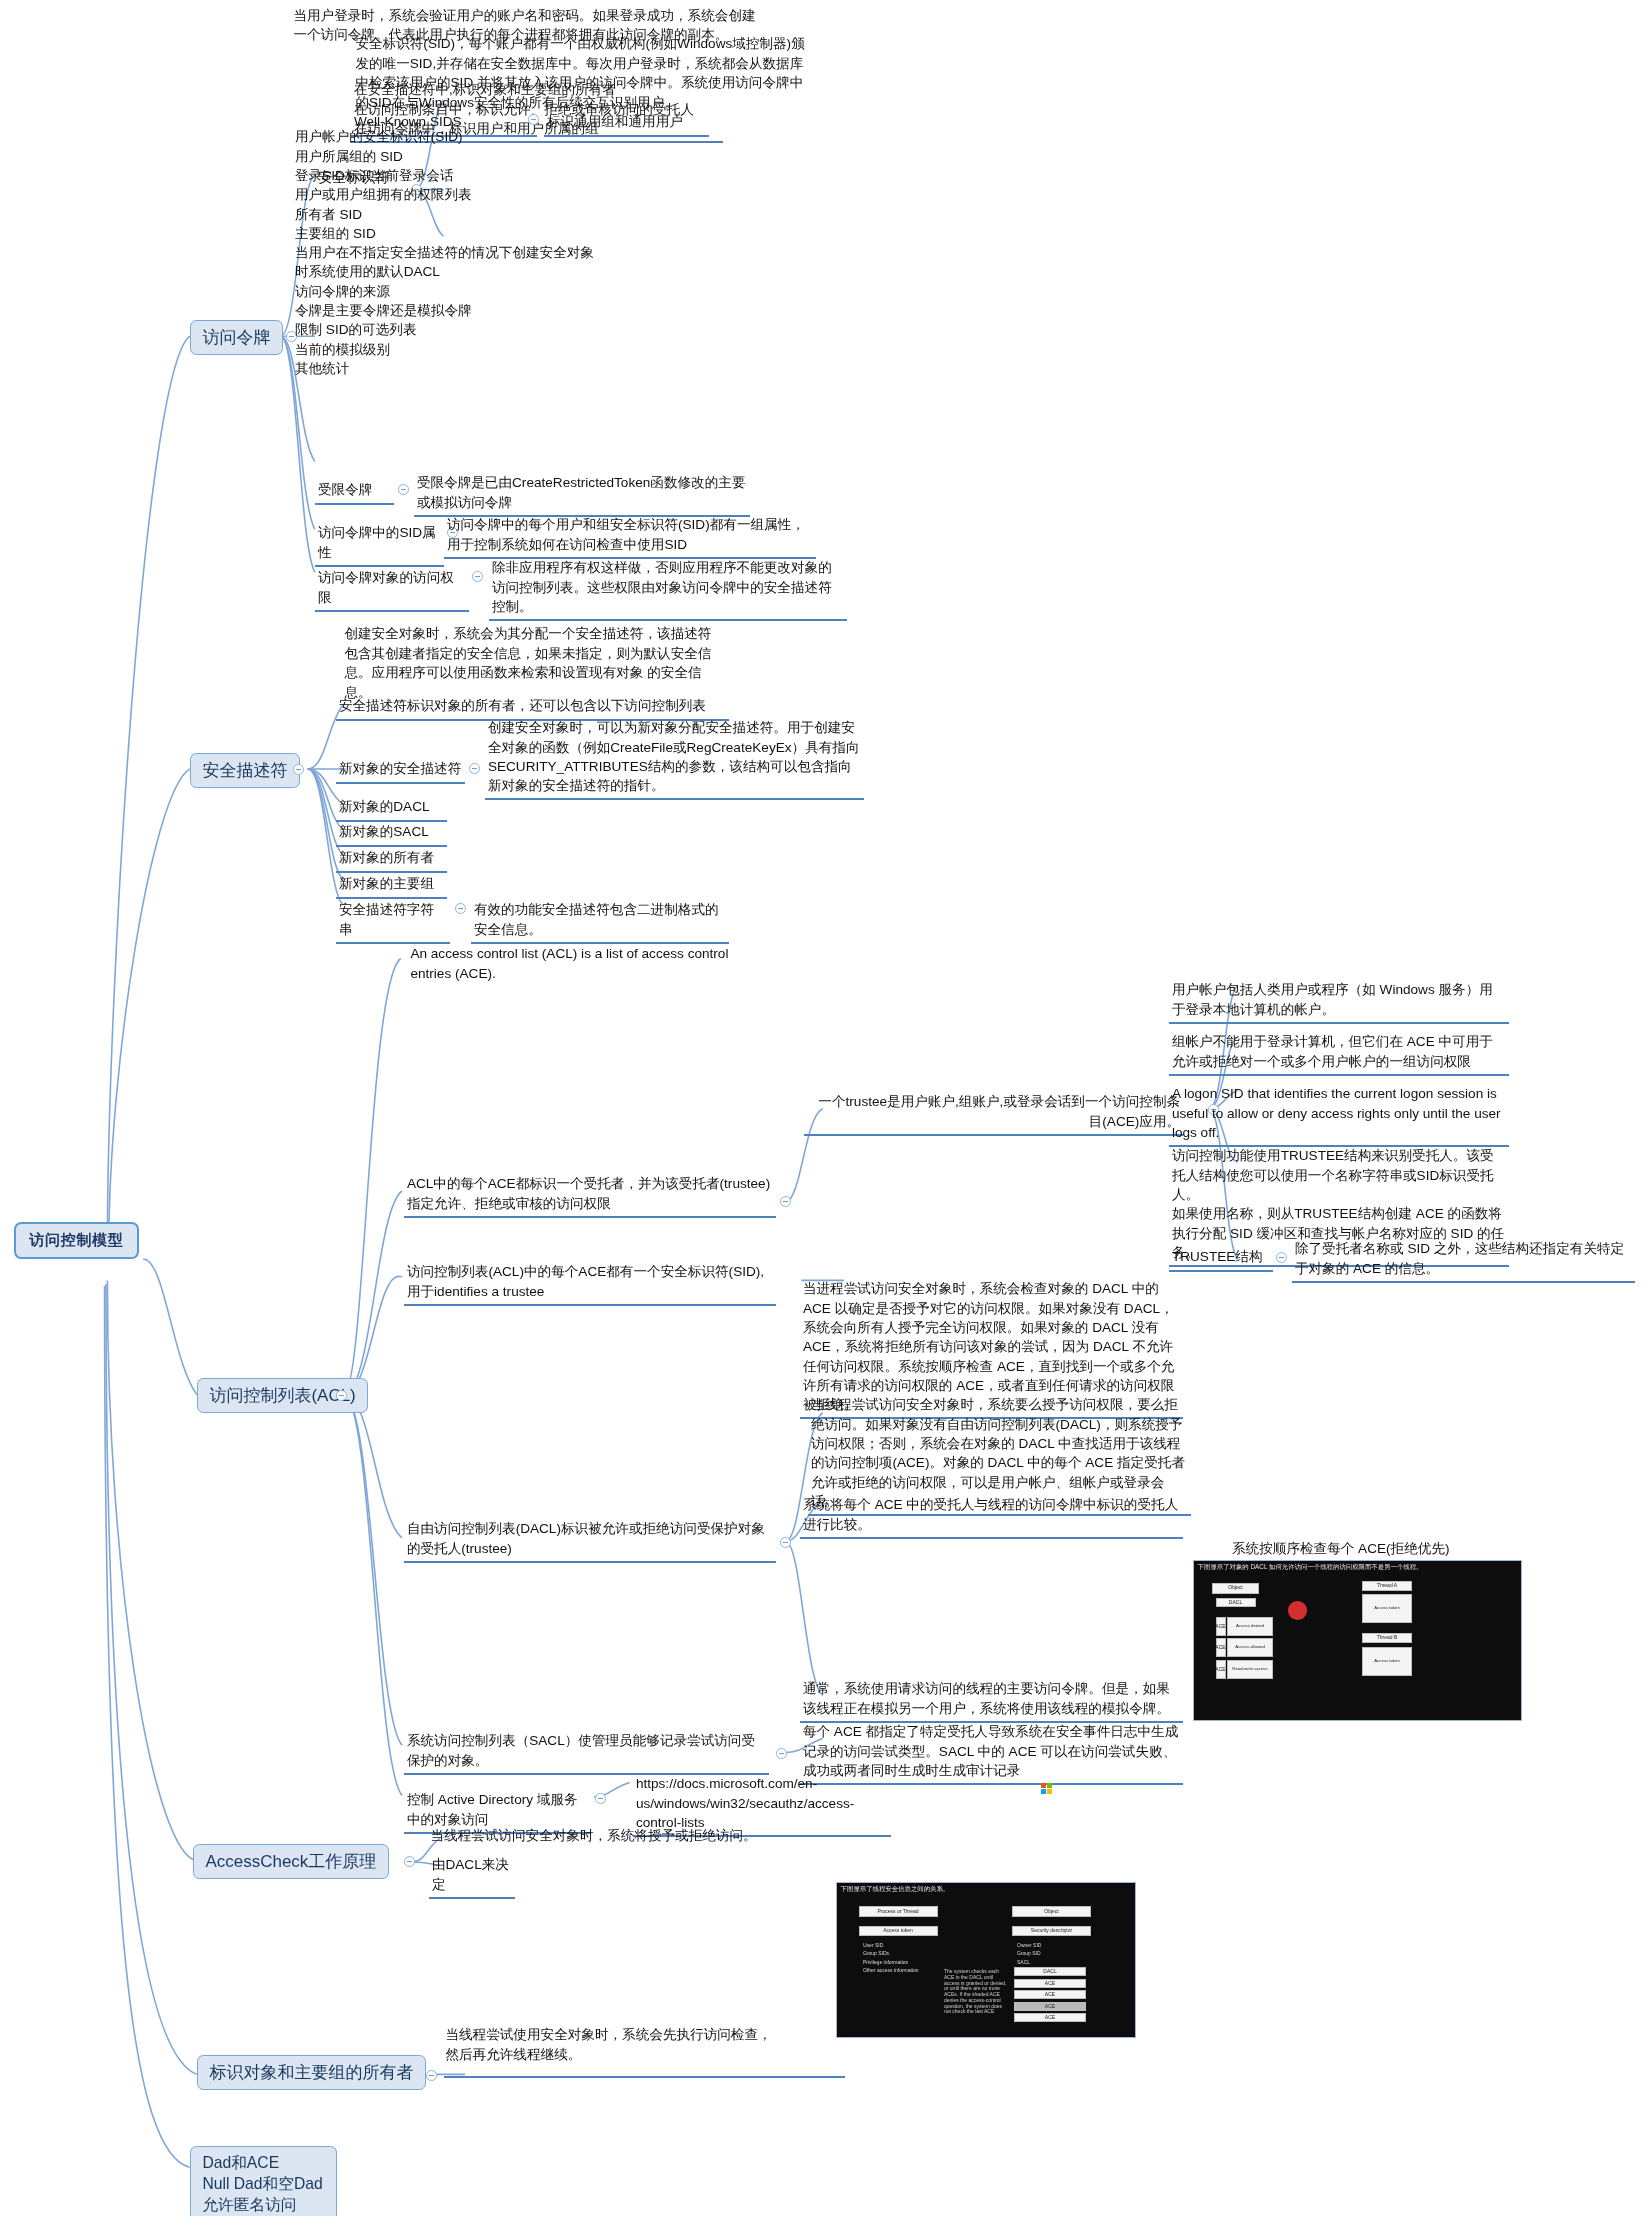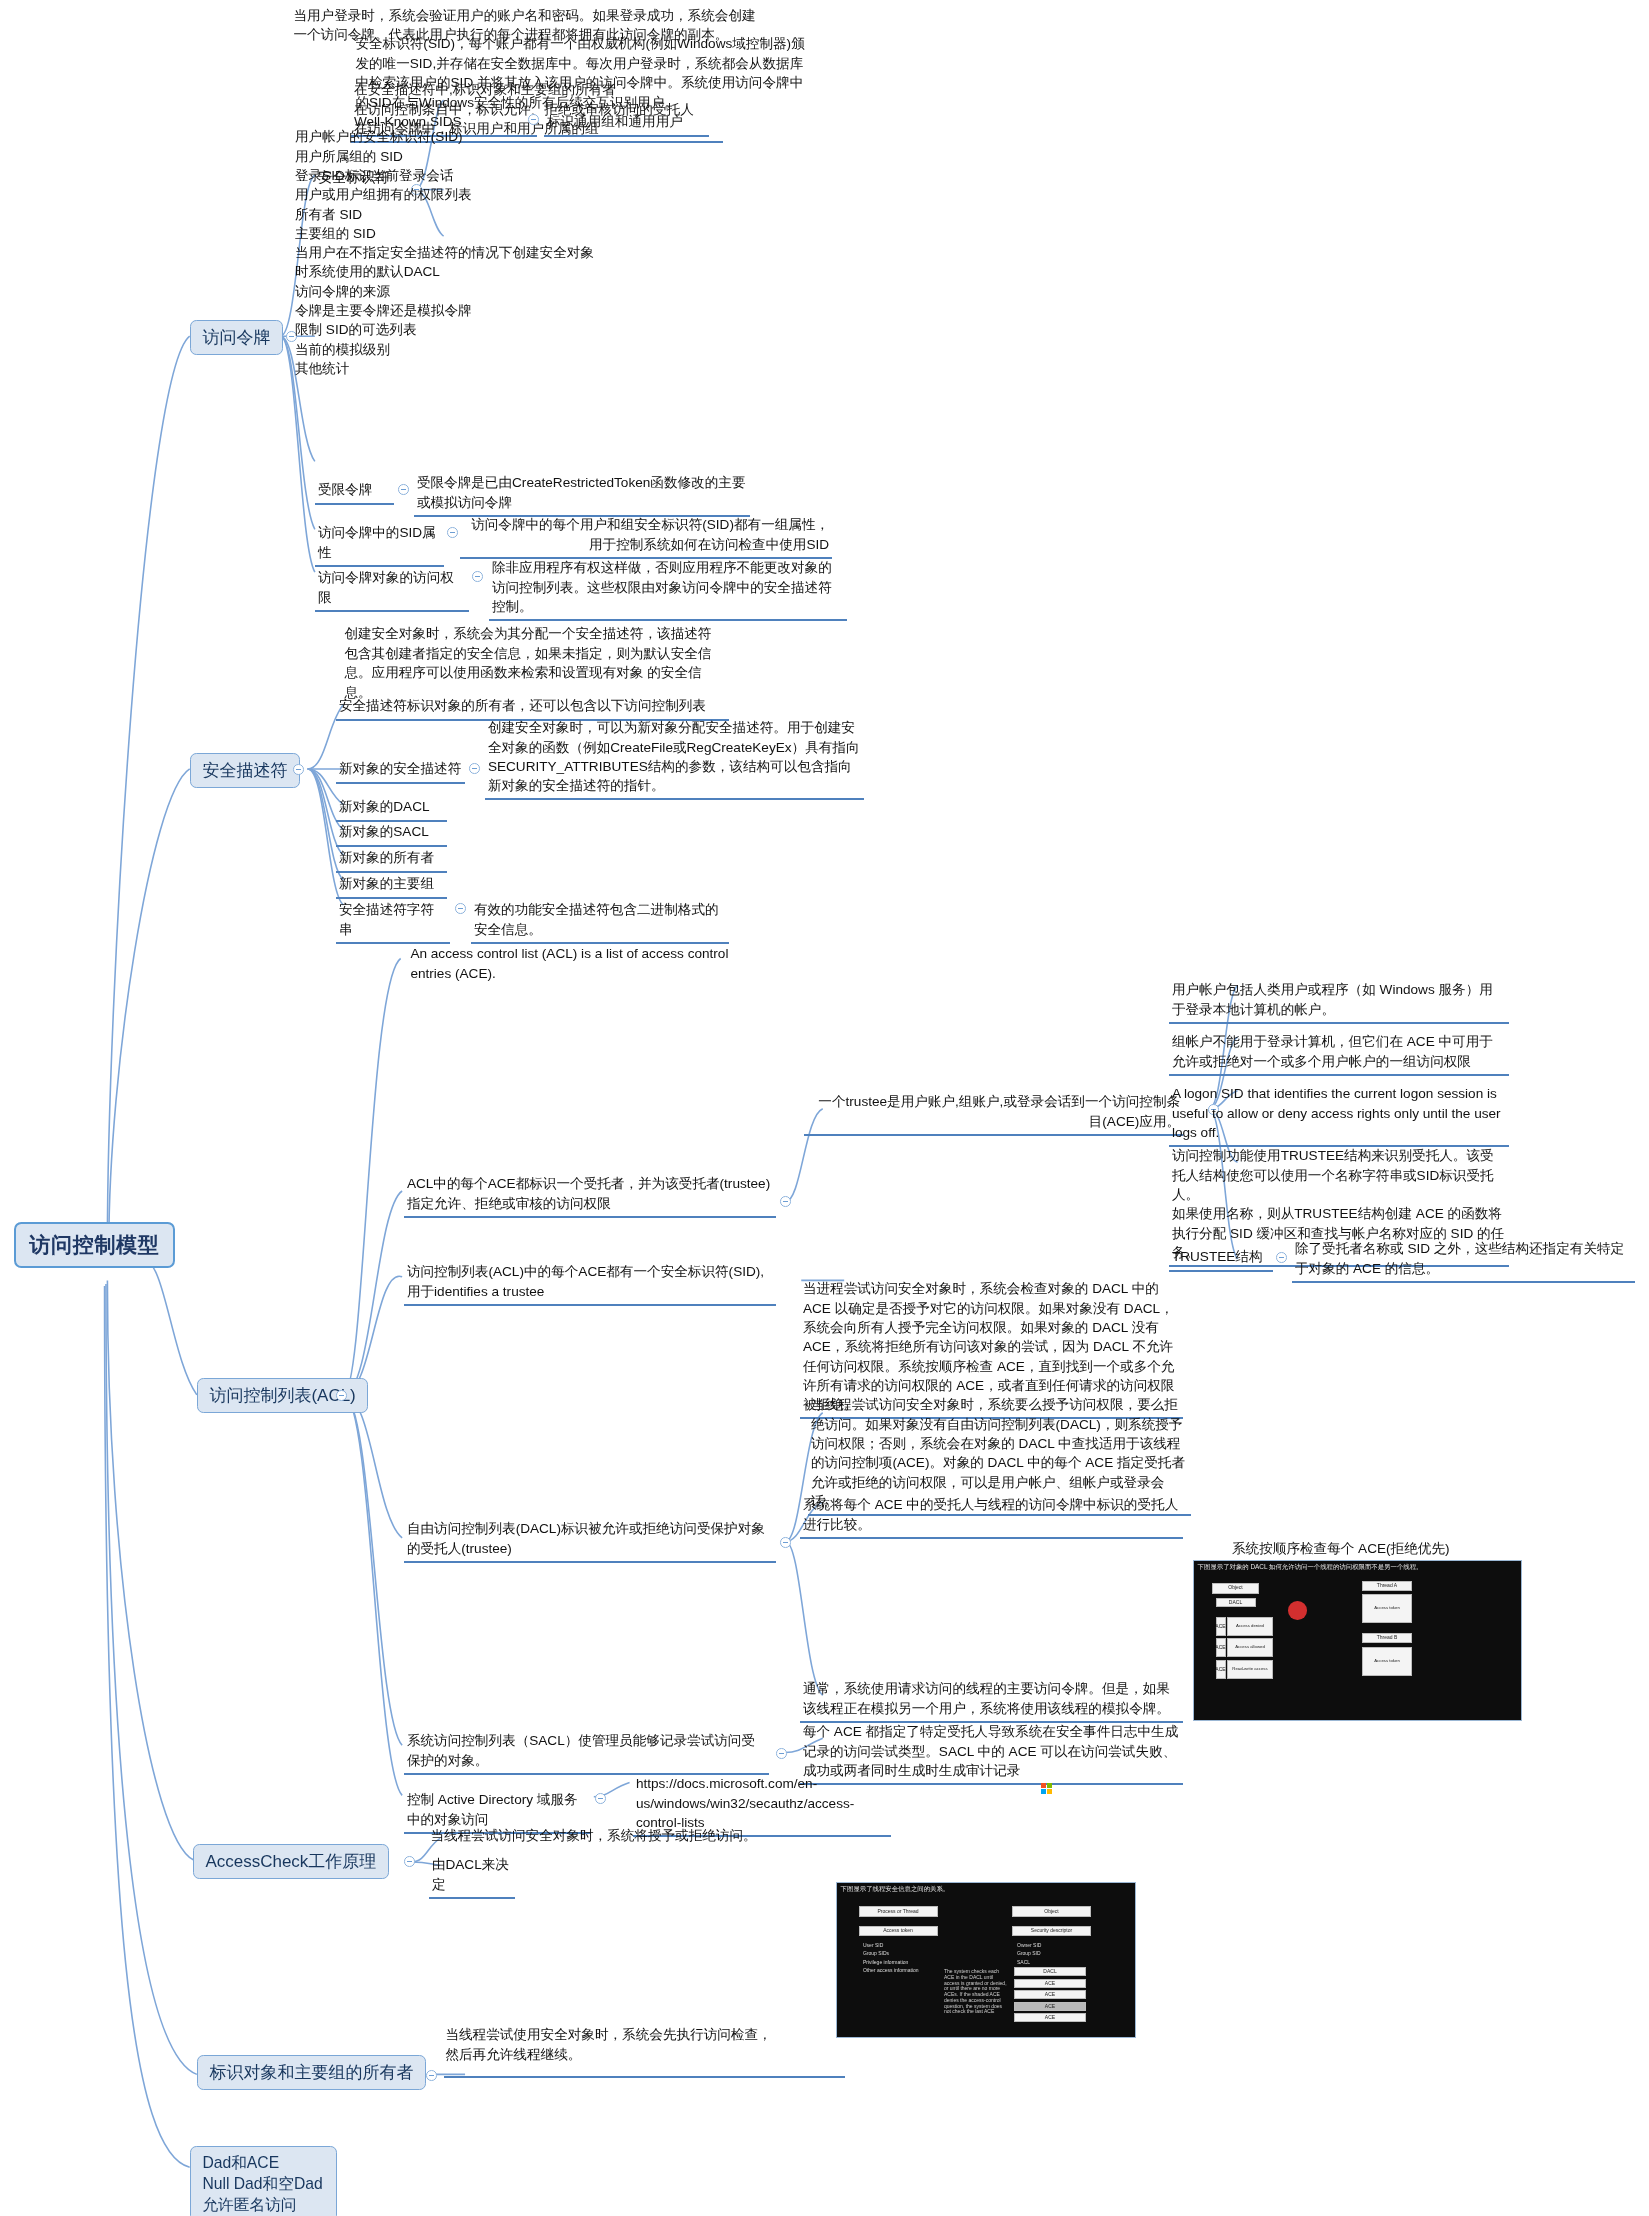--- a/index.html
+++ b/index.html
@@ -17,21 +17,21 @@
 
   
   .node { position:absolute; }
 
   .root {
     background:#dce6f2;
     border:2.1px solid #5b9bd5;
     border-radius:7.2px;
     color:#1f3864;
     font-weight:bold;
-    font-size:21px;
+    font-size:15px;
     padding:7.2px 13px;
     letter-spacing:0.7px;
     white-space:nowrap;
   }
 
   .branch {
     background:#dce6f2;
     border:1.4px solid #7ba7d7;
     border-radius:6.4px;
     color:#17365d;
@@ -189,21 +189,21 @@
     <div>当前的模拟级别</div>
     <div>其他统计</div>
   </div>
 
   <div class="leaf" style="left:315px; top:479px; width:79px;">受限令牌</div>
   <div class="collapse" style="left:398px; top:484px;"></div>
   <div class="leaf" style="left:414px; top:472px; width:336px;">受限令牌是已由CreateRestrictedToken函数修改的主要或模拟访问令牌</div>
 
   <div class="leaf" style="left:315px; top:522px; width:129px;">访问令牌中的SID属性</div>
   <div class="collapse" style="left:447px; top:527px;"></div>
-  <div class="leaf" style="left:460px; top:514px; width:372px;text-align:right;">访问令牌中的每个用户和组安全标识符(SID)都有一组属性，用于控制系统如何在访问检查中使用SID</div>
+  <div class="leaf" style="left:444px; top:514px; width:372px;">访问令牌中的每个用户和组安全标识符(SID)都有一组属性，用于控制系统如何在访问检查中使用SID</div>
 
   <div class="leaf" style="left:315px; top:567px; width:154px;">访问令牌对象的访问权限</div>
   <div class="collapse" style="left:472px; top:571px;"></div>
   <div class="leaf" style="left:489px; top:557px; width:358px;">除非应用程序有权这样做，否则应用程序不能更改对象的访问控制列表。这些权限由对象访问令牌中的安全描述符控制。</div>
 
   <div class="node branch" style="left:190px; top:753px;">安全描述符</div>
   <div class="collapse" style="left:293px; top:764px;"></div>
 
   <div class="textblock" style="left:343px; top:624px; width:372px;">创建安全对象时，系统会为其分配一个安全描述符，该描述符包含其创建者指定的安全信息，如果未指定，则为默认安全信息。应用程序可以使用函数来检索和设置现有对象 的安全信息。</div>
 

